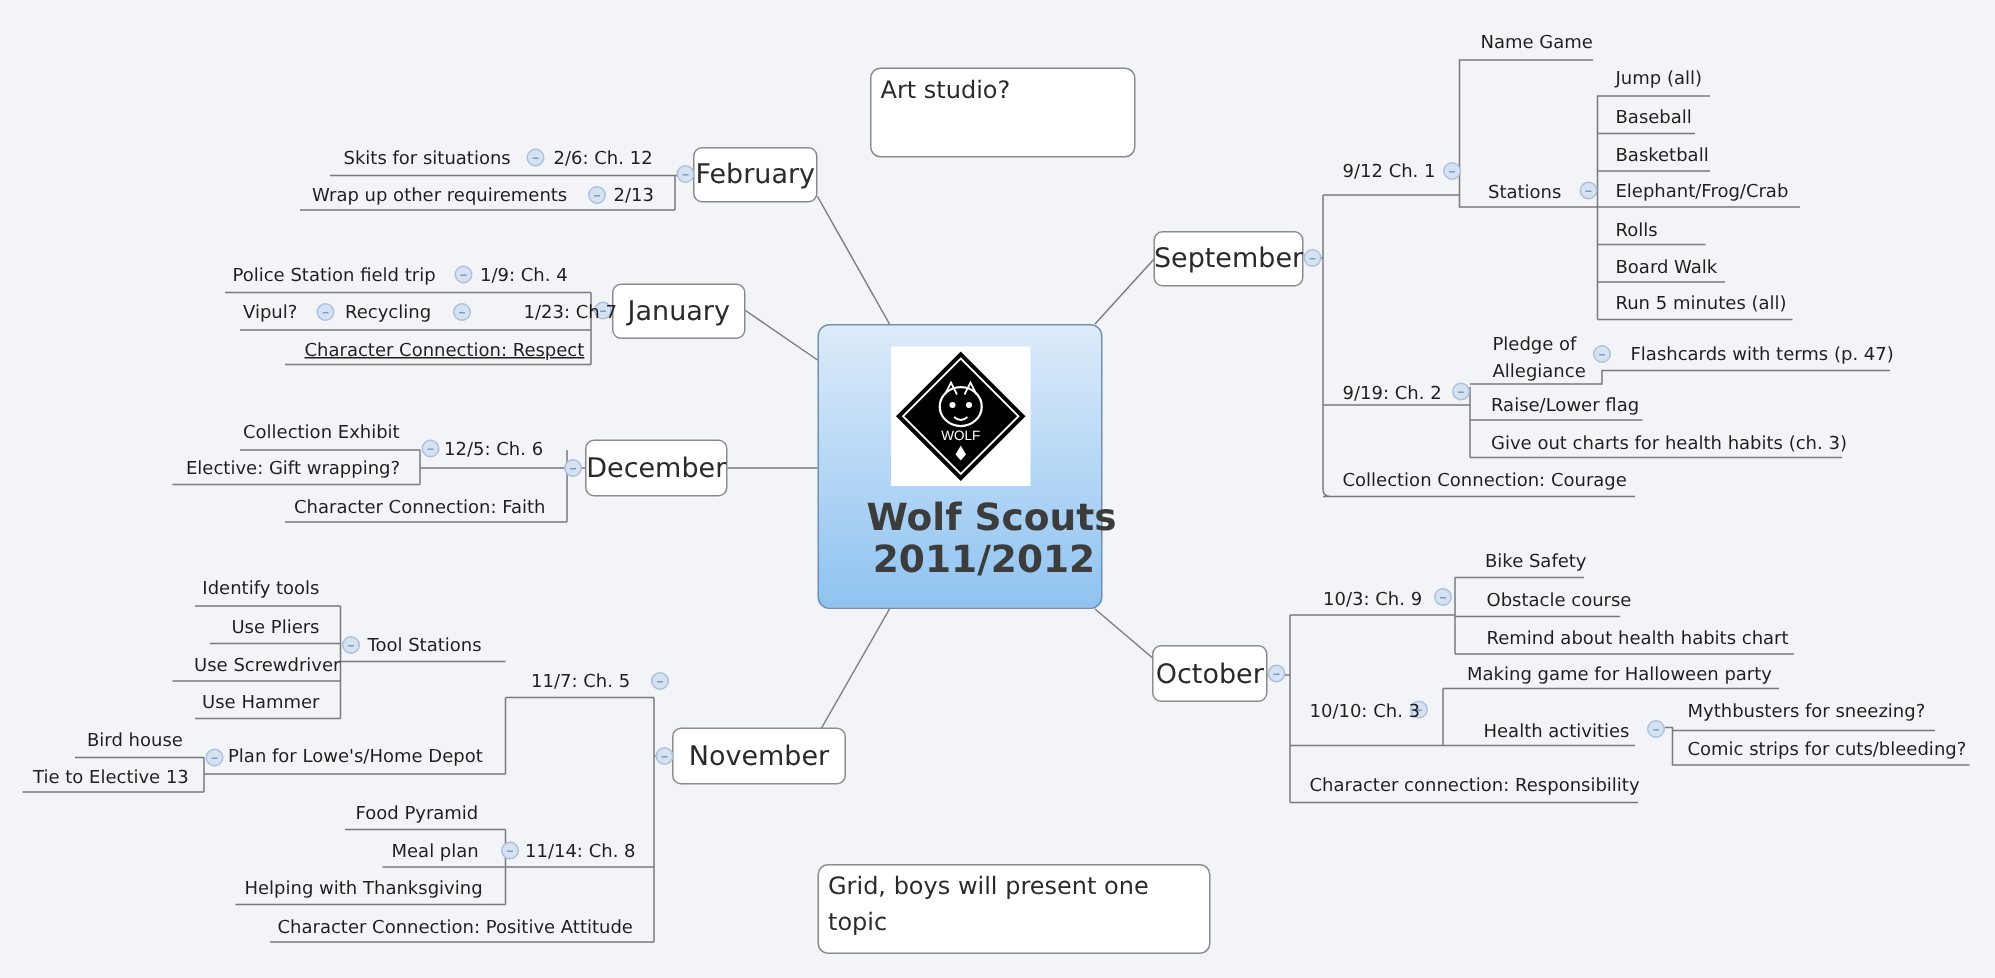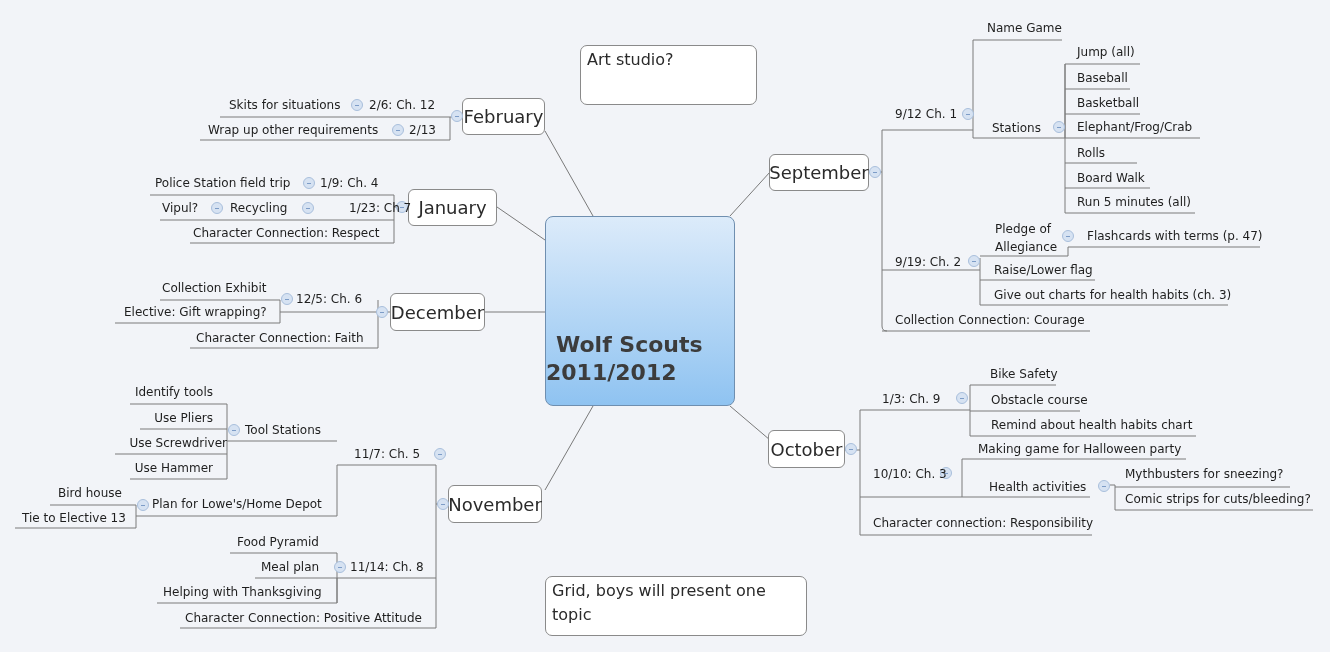--- a/index.html
+++ b/index.html
@@ -4,21 +4,21 @@
 <style>
   html,body{margin:0;padding:0;}
   body{width:1330px;height:652px;background:#f2f4f8;position:relative;overflow:hidden;font-family:"DejaVu Sans","Liberation Sans",sans-serif;color:#222;}
   #wires{position:absolute;left:0;top:0;width:1330px;height:652px;}
   .t{position:absolute;font-size:12px;line-height:14px;white-space:nowrap;color:#1e1e1e;}
   .tr{text-align:right;}
   .box{position:absolute;background:#fff;border:1px solid #8a8a8a;border-radius:6px;font-size:18px;display:flex;align-items:center;justify-content:center;color:#2a2a2a;box-sizing:border-box;}
   .note{position:absolute;background:#fff;border:1px solid #8a8a8a;border-radius:7px;font-size:16px;line-height:24px;padding:2px 6px;box-sizing:border-box;color:#2a2a2a;}
   .central{position:absolute;left:545px;top:216px;width:190px;height:190px;border:1px solid #6f8fb0;border-radius:8px;background:linear-gradient(#dcebfa,#8fc3f1);box-sizing:border-box;}
   .central .logo{position:absolute;left:48px;top:14px;width:93px;height:93px;background:#fff;}
-  .central .title{position:absolute;left:0;width:100%;font-weight:bold;font-size:22px;line-height:28px;color:#3c3c3c;top:114px;}
+  .central .title{position:absolute;left:16px;width:100%;text-align:center;font-weight:bold;font-size:25px;line-height:28px;color:#3c3c3c;top:114px;}
   .col{position:absolute;width:12px;height:12px;border-radius:50%;background:#d6e2f2;border:1px solid #a9bfdc;box-sizing:border-box;}
   .col::after{content:"";position:absolute;left:3px;top:5px;width:4px;height:1px;background:#7d9cc7;}
 </style>
 </head>
 <body>
 
 <svg id="wires" viewBox="0 0 1330 652">
   <g fill="none" stroke="#7a7a7a" stroke-width="1">
 
     <line x1="593" y1="216" x2="545" y2="131"></line>
@@ -47,20 +47,33 @@
     <path d="M390 312 H378 M378 300 V348 M378 312 H280 M378 348 H190"></path>
     <path d="M280 300 V323 M280 300 H160 M280 323 H115"></path>
 
     <path d="M408 207 H394 M394 195 V243 M394 195 H150 M394 220 H160 M394 243 H190"></path>
 
     <path d="M462 117 H450 M450 117 V140 M450 117 H220 M450 140 H200"></path>
   </g>
 </svg>
 
 <div class="central">
+  <div class="logo">
+    <svg width="93" height="93" viewBox="0 0 93 93">
+      <polygon points="46.5,4 89,46.5 46.5,89 4,46.5" fill="#000" stroke="#000"></polygon>
+      <polygon points="46.5,8 85,46.5 46.5,85 8,46.5" fill="none" stroke="#fff" stroke-width="1.2"></polygon>
+      <ellipse cx="46.5" cy="40" rx="14" ry="13" fill="none" stroke="#fff" stroke-width="1.5"></ellipse>
+      <path d="M36 32 L40 24 L44 32 M49 32 L53 24 L57 32" stroke="#fff" fill="none" stroke-width="1.2"></path>
+      <circle cx="41" cy="39" r="2" fill="#fff"></circle>
+        <circle cx="52" cy="39" r="2" fill="#fff"></circle>
+      <path d="M42 47 Q46.5 51 51 47" stroke="#fff" fill="none" stroke-width="1.2"></path>
+      <text x="46.5" y="62" font-size="9" fill="#fff" text-anchor="middle" font-family="Liberation Sans, sans-serif">WOLF</text>
+      <path d="M46.5 66 L43 72 L46.5 76 L50 72 Z" fill="#fff"></path>
+    </svg>
+  </div>
   <div class="title">
     <div style="padding-left:10px">Wolf Scouts</div>
     <div style="">2011/2012</div>
   </div>
 </div>
 
 <div class="note" style="left:580px;top:45px;width:177px;height:60px;">
     <div>Art studio?</div>
 </div>
 <div class="note" style="left:545px;top:576px;width:262px;height:60px;">
@@ -69,21 +82,21 @@
 
 <div class="box" style="left:462px;top:98px;width:83px;height:37px;">
     <span>February</span>
   </div>
 <div class="box" style="left:408px;top:189px;width:89px;height:37px;">
     <span>January</span>
   </div>
 <div class="box" style="left:390px;top:293px;width:95px;height:38px;">
     <span>December</span>
   </div>
-<div class="box" style="left:448px;top:485px;width:94px;height:38px;">
+<div class="box" style="left:448px;top:485px;width:116px;height:38px;">
     <span>November</span>
   </div>
 <div class="box" style="left:769px;top:154px;width:100px;height:37px;">
     <span>September</span>
   </div>
 <div class="box" style="left:768px;top:430px;width:77px;height:38px;">
     <span>October</span>
   </div>
 
 <div class="col" style="left:451px;top:110px;"></div>
@@ -113,21 +126,21 @@
 <div class="t" style="left:369px;top:98px;">2/6:  Ch. 12</div>
 <div class="t" style="left:229px;top:98px;">Skits for situations</div>
 <div class="t" style="left:409px;top:123px;">2/13</div>
 <div class="t" style="left:208px;top:123px;">Wrap up other requirements</div>
 
 <div class="t" style="left:320px;top:176px;">1/9:  Ch. 4</div>
 <div class="t" style="left:155px;top:176px;">Police Station field trip</div>
 <div class="t" style="left:317px;top:201px;margin-left:32px;">1/23:  Ch 7</div>
 <div class="t" style="left:230px;top:201px;">Recycling</div>
 <div class="t" style="left:162px;top:201px;">Vipul?</div>
-<div class="t" style="left:193px;top:226px;">Character Connection:  Respect</div>
+<div class="t" style="left:203px;top:226px;text-decoration:underline;">Character Connection:  Respect</div>
 
 <div class="t" style="left:296px;top:292px;">12/5:  Ch. 6</div>
 <div class="t" style="left:162px;top:281px;">Collection Exhibit</div>
 <div class="t" style="left:124px;top:305px;">Elective:  Gift wrapping?</div>
 <div class="t" style="left:196px;top:331px;">Character Connection:  Faith</div>
 
 <div class="t" style="left:354px;top:447px;">11/7:  Ch. 5</div>
 <div class="t" style="left:245px;top:423px;">Tool Stations</div>
 <div class="t tr" style="left:120px;top:385px;width:93px;">Identify tools</div>
 <div class="t tr" style="left:120px;top:411px;width:93px;">Use Pliers</div>
@@ -155,21 +168,21 @@
 <div class="t" style="left:895px;top:255px;">9/19:  Ch. 2</div>
 <div class="t" style="left:995px;top:220px;line-height:18px;">
   <div>Pledge of</div>
     <div>Allegiance</div>
 </div>
 <div class="t" style="left:1087px;top:229px;">Flashcards with terms (p. 47)</div>
 <div class="t" style="left:994px;top:263px;">Raise/Lower flag</div>
 <div class="t" style="left:994px;top:288px;">Give out charts for health habits (ch. 3)</div>
 <div class="t" style="left:895px;top:313px;">Collection Connection:  Courage</div>
 
-<div class="t" style="left:882px;top:392px;">1/3:  Ch. 9</div>
+<div class="t" style="left:882px;top:392px;">10/3:  Ch. 9</div>
 <div class="t" style="left:990px;top:367px;">Bike Safety</div>
 <div class="t" style="left:991px;top:393px;">Obstacle course</div>
 <div class="t" style="left:991px;top:418px;">Remind about health habits chart</div>
 <div class="t" style="left:873px;top:467px;">10/10:  Ch. 3</div>
 <div class="t" style="left:978px;top:442px;text-align:center;">Making game for Halloween party</div>
 <div class="t" style="left:989px;top:480px;">Health activities</div>
 <div class="t" style="left:1125px;top:467px;">Mythbusters for sneezing?</div>
 <div class="t" style="left:1125px;top:492px;">Comic strips for cuts/bleeding?</div>
 <div class="t" style="left:873px;top:516px;">Character connection: Responsibility</div>
 

